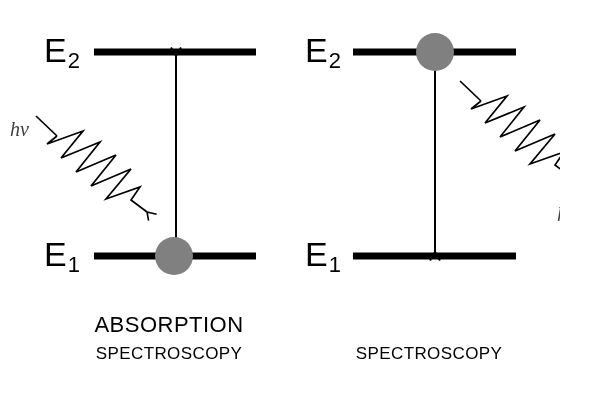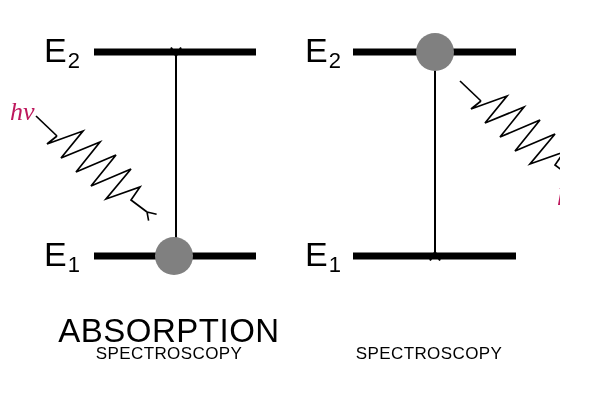--- a/index.html
+++ b/index.html
@@ -33,29 +33,30 @@
   }
   .level-label .sub {
     font-size: 22px;
     vertical-align: -0.28em;
     padding-left: 1px;
   }
   .photon-label {
     position: absolute;
     font-family: "Liberation Serif", "Liberation Sans", serif;
     font-style: italic;
-    font-size: 26px;
-    color: #be185d;
+    font-size: 20px;
+    color: #404040;
     line-height: 1;
     white-space: nowrap;
+    margin-top: 20px;
   }
   .caption-main {
     position: absolute;
     font-family: "Liberation Sans", sans-serif;
-    font-size: 33px;
+    font-size: 22px;
     letter-spacing: 0.5px;
     color: #000000;
     line-height: 1;
     white-space: nowrap;
     text-align: center;
   }
   .caption-sub {
     position: absolute;
     font-family: "Liberation Sans", sans-serif;
     font-size: 17px;

